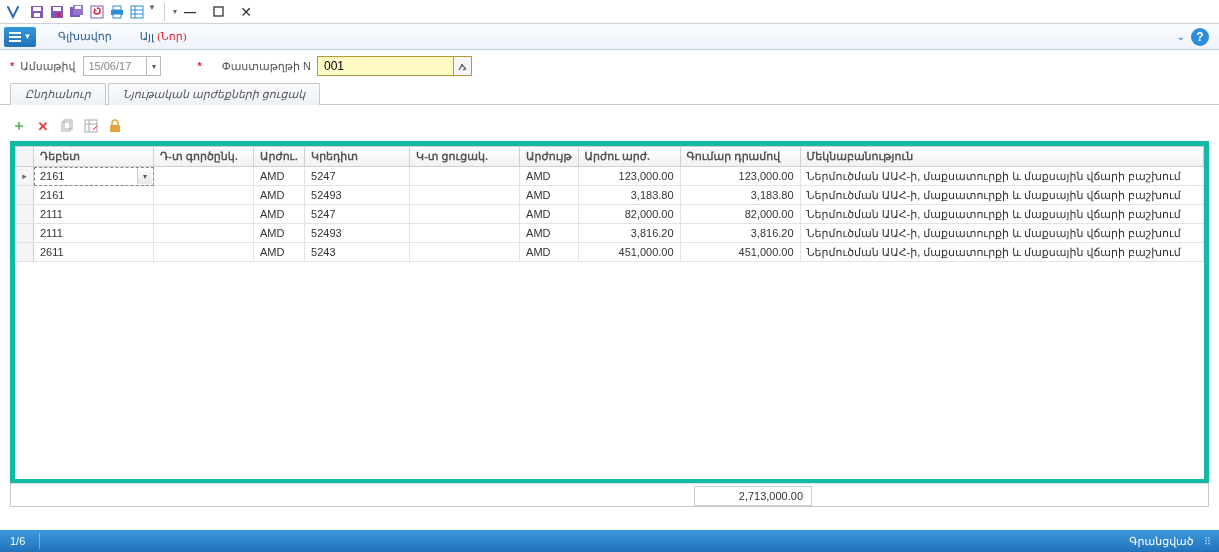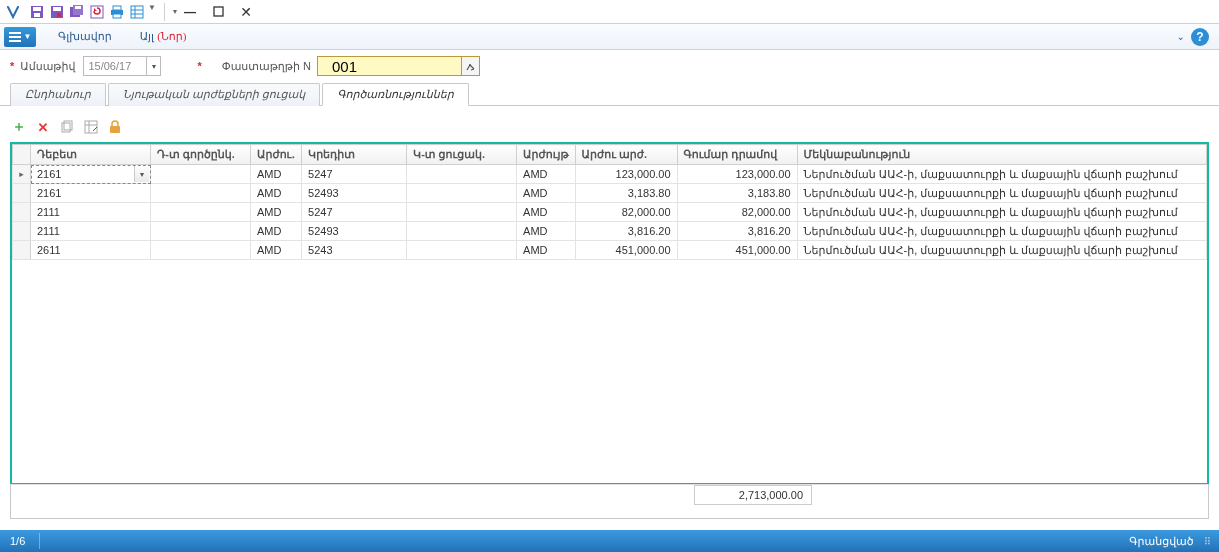--- a/index.html
+++ b/index.html
@@ -26,52 +26,52 @@
 
   
   .form-row { padding: 6px 10px; display: flex; align-items: center; gap: 6px; }
   .req-star { color: #d23; font-weight: bold; }
   .form-label { color: #555; margin-right: 2px; }
   .date-input { display: inline-flex; align-items: center; border: 1px solid #bbb; height: 20px; }
   .date-input input { border: none; width: 62px; padding: 0 4px; font-size: 11px; color: #888; height: 18px; outline: none; }
   .date-input .dd { border-left: 1px solid #bbb; width: 14px; height: 18px; display: flex; align-items: center; justify-content: center; font-size: 8px; color: #555; cursor: pointer; }
   .doc-num-group { display: flex; align-items: center; margin-left: 30px; }
   .doc-num-input { border: 1px solid #b59b3a; background: #fff9c4; height: 20px; display: flex; align-items: center; }
-  .doc-num-input input { border: none; background: transparent; width: 135px; padding: 0 6px; font-size: 15px; outline: none; margin-left: 8px; }
+  .doc-num-input input { border: none; background: transparent; width: 135px; padding: 0 6px; font-size: 12px; outline: none; }
   .doc-num-input .btn { border-left: 1px solid #b59b3a; width: 18px; height: 18px; display: flex; align-items: center; justify-content: center; background: #f5f5f5; cursor: pointer; font-size: 11px; color: #555; }
 
   
   .tabs { display: flex; padding-left: 10px; border-bottom: 1px solid #c9c9c9; position: relative; }
   .tab { border: 1px solid #c9c9c9; border-bottom: none; padding: 4px 14px; margin-right: 2px; background: linear-gradient(#f9fbfd,#edf1f7); cursor: pointer; color: #555; border-radius: 2px 2px 0 0; position: relative; top: 1px; font-style: italic; }
   .tab.active { background: #fff; border-bottom: 1px solid #fff; color: #333; }
 
   
   .grid-area { padding: 8px 10px 0 10px; }
   .grid-toolbar { display: flex; gap: 6px; padding: 4px 0 6px 0; align-items: center; }
   .gt-icon { width: 18px; height: 18px; display: flex; align-items: center; justify-content: center; cursor: pointer; }
   .gt-add { color: #4caf50; font-size: 14px; font-weight: bold; }
   .gt-del { color: #e53935; font-size: 13px; font-weight: bold; }
   .gt-tool { color: #888; font-size: 12px; }
   .gt-lock { color: #e6a23c; font-size: 12px; }
 
   
-  .grid-wrapper { border: 2px solid #14b8a6; height: 343px; overflow: hidden; display: flex; flex-direction: column; }
+  .grid-wrapper { border: 5px solid #14b8a6; height: 343px; overflow: hidden; display: flex; flex-direction: column; }
   table.grid { border-collapse: collapse; width: 100%; }
   table.grid th { background: linear-gradient(#fefefe,#f1f1f1); border: 1px solid #d0d0d0; padding: 3px 6px; text-align: left; font-weight: bold; color: #555; font-size: 11px; height: 20px; }
   table.grid td { border: 1px solid #e3e3e3; padding: 2px 6px; height: 19px; font-size: 11px; color: #333; }
   table.grid td.num { text-align: right; }
   table.grid .indicator-col { width: 16px; background: #f5f5f5; border-right: 1px solid #d0d0d0; }
   table.grid tbody .indicator-col { text-align: center; color: #666; font-size: 9px; }
   table.grid .debit-cell { position: relative; margin-left: 48px; }
   .cell-dropdown { position: absolute; right: 1px; top: 1px; bottom: 1px; width: 15px; background: linear-gradient(#fefefe,#e9e9e9); border-left: 1px solid #ccc; display: flex; align-items: center; justify-content: center; font-size: 8px; color: #555; cursor: pointer; }
   .dashed-focus { outline: 1px dashed #888; outline-offset: -1px; }
   .grid-flex { flex: 1; overflow: auto; }
 
   
-  .grid-footer { border: 1px solid #c9c9c9; border-top: 1px solid #e0e0e0; height: 35px; display: flex; align-items: flex-start; margin-top: -1px; }
+  .grid-footer { border: 1px solid #c9c9c9; border-top: 1px solid #e0e0e0; height: 24px; display: flex; align-items: flex-end; margin-top: -1px; }
   .footer-total { border: 1px solid #ccc; padding: 3px 8px; margin-left: 683px; width: 118px; text-align: right; font-size: 11px; background: #fff; }
 
   
   .statusbar { position: absolute; bottom: 0; left: 0; right: 0; height: 22px; background: linear-gradient(#3d9ae0, #2172b8); color: #fff; display: flex; align-items: center; padding: 5px 10px; font-size: 11px; }
   .statusbar .divider { width: 1px; height: 16px; background: rgba(255,255,255,0.35); margin: 0 14px; }
   .statusbar .right { margin-left: auto; display: flex; align-items: center; }
   .statusbar .grip { margin-left: 10px; opacity: 0.6; font-size: 10px; letter-spacing: -2px; }
 
   
   .col-ind { width: 18px; }
@@ -191,21 +191,20 @@
             <circle cx="5" cy="4" r="1" fill="#555"></circle>
           </svg>
       </span>
     </span>
   </span>
 </div>
 
 <div class="tabs">
   <div class="tab">Ընդհանուր</div>
   <div class="tab">Նյութական արժեքների ցուցակ</div>
-  <div class="tab active">Գործառնություններ</div>
 </div>
 
 <div class="grid-area">
   <div class="grid-toolbar">
     <div class="gt-icon gt-add">＋</div>
     <div class="gt-icon gt-del">✕</div>
     <div class="gt-icon gt-tool">
       <svg width="14" height="14" viewBox="0 0 14 14">
           <rect x="2" y="3" width="8" height="9" fill="none" stroke="#aaa"></rect>
           <rect x="4" y="1" width="8" height="9" fill="none" stroke="#aaa"></rect>

